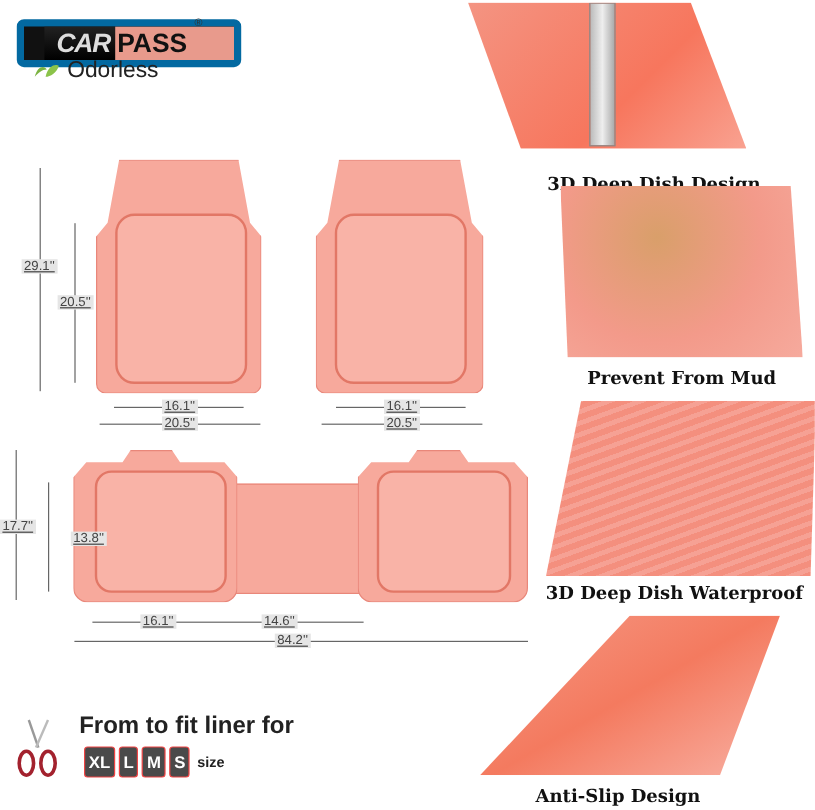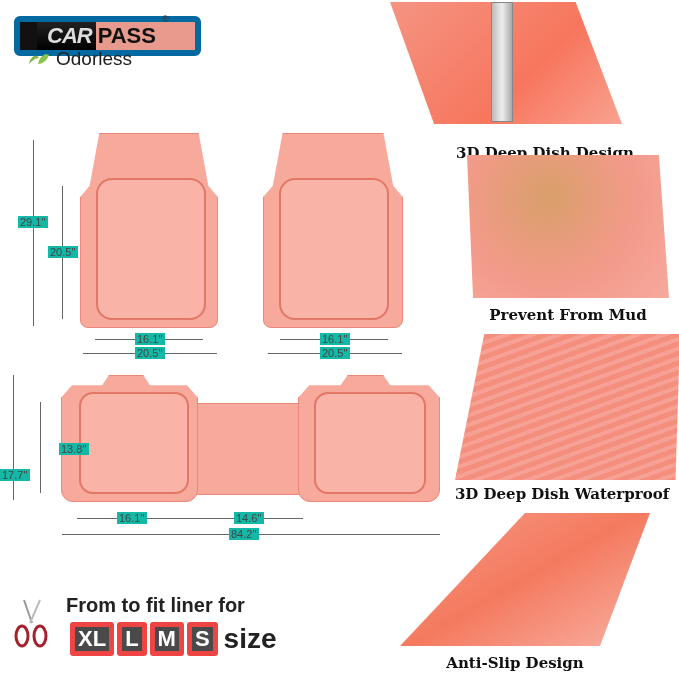--- a/index.html
+++ b/index.html
@@ -3,30 +3,30 @@
 <meta charset="utf-8">
 <style>
   html, body { margin:0; padding:0; background:#ffffff; }
   body { width:679px; height:675px; position:relative; overflow:hidden; font-family:"Liberation Sans", sans-serif; }
   .abs { position:absolute; }
   .logo { left:14px; top:16px; width:158px; height:28px; border-radius:6px; background:#111; display:flex; overflow:hidden; border:6px solid #0369a1;padding-left:17px; }
   .logo .car { background:linear-gradient(#222,#000); color:#ddd; font-style:italic; font-weight:bold; font-size:22px; padding:0 4px 0 10px; line-height:28px; letter-spacing:-1px; }
   .logo .pass { flex:1; background:#e89a8c; color:#111; font-weight:bold; font-size:22px; line-height:28px; padding-left:2px; letter-spacing:0px; }
   .reg { left:162px; top:14px; font-size:9px; color:#333; }
   .odor { left:28px; top:48px; display:flex; align-items:center; gap:6px; font-size:19px; color:#222; }
-  .dim { font-size:11px; color:#444; background:#14b8a6; padding:0 2px; }
+  .dim { font-size:11px; color:#444; background:#e5e5e5; padding:0 2px;text-decoration:underline; }
   .hline { height:1px; background:#666; }
   .vline { width:1px; background:#666; }
   .mat { background:#f7a99c; border:1px solid #e9877a; }
   .caption { font-family:"DejaVu Serif", serif; font-weight:bold; font-size:15px; color:#111; text-align:center; white-space:nowrap; }
   .panel { overflow:hidden; }
   .trim-title { left:66px; top:594px; font-size:20px; font-weight:bold; color:#222; }
   .sizes { left:70px; top:622px; display:flex; align-items:center; gap:3px; }
-  .sz { background:#4a4a4a; color:#fff; font-weight:bold; font-size:22px; border-radius:3px; padding:1px 3px; line-height:22px; border:5px solid #ef4444; }
-  .sizeword { font-size:28px; font-weight:bold; color:#222; margin-left:3px; }
+  .sz { background:#4a4a4a; color:#fff; font-weight:bold; font-size:14px; border-radius:3px; padding:1px 3px; line-height:22px; border:1px solid #ef4444; }
+  .sizeword { font-size:12px; font-weight:bold; color:#222; margin-left:3px; }
 </style>
 </head>
 <body>
 
 <div class="abs logo">
   <span class="car">CAR</span>
   <span class="pass">PASS</span>
 </div>
 <span class="abs reg">®</span>
 <div class="abs odor">
@@ -54,27 +54,27 @@
 <span class="abs dim" style="left:320px;top:333px;">16.1''</span>
 <div class="abs hline" style="left:268px;top:353px;width:134px;"></div>
 <span class="abs dim" style="left:320px;top:347px;">20.5''</span>
 
 <div class="abs mat" style="left:190px;top:403px;width:120px;height:90px;"></div>
 <div class="abs mat" style="left:61px;top:375px;width:135px;height:125px;border-radius:12px;clip-path:polygon(8% 8%,30% 8%,35% 0,60% 0,65% 8%,92% 8%,100% 18%,100% 100%,0 100%,0 18%);"></div>
 <div class="abs" style="left:79px;top:392px;width:106px;height:98px;border:2px solid #e27766;border-radius:14px;background:#f9b3a7;"></div>
 <div class="abs mat" style="left:298px;top:375px;width:140px;height:125px;border-radius:12px;clip-path:polygon(8% 8%,30% 8%,35% 0,60% 0,65% 8%,92% 8%,100% 18%,100% 100%,0 100%,0 18%);"></div>
 <div class="abs" style="left:314px;top:392px;width:108px;height:98px;border:2px solid #e27766;border-radius:14px;background:#f9b3a7;"></div>
 <div class="abs vline" style="left:13px;top:375px;height:125px;"></div>
-<span class="abs dim" style="left:0px;top:433px;margin-top:36px;">17.7''</span>
+<span class="abs dim" style="left:0px;top:433px;">17.7''</span>
 <div class="abs vline" style="left:40px;top:402px;height:91px;"></div>
 <span class="abs dim" style="left:27px;top:443px;margin-left:32px;">13.8''</span>
 <div class="abs hline" style="left:77px;top:518px;width:118px;"></div>
 <span class="abs dim" style="left:117px;top:512px;">16.1''</span>
 <div class="abs hline" style="left:195px;top:518px;width:108px;"></div>
-<span class="abs dim" style="left:234px;top:512px;text-align:center;">14.6''</span>
+<span class="abs dim" style="left:218px;top:512px;text-align:center;">14.6''</span>
 <div class="abs hline" style="left:62px;top:534px;width:378px;"></div>
 <span class="abs dim" style="left:229px;top:528px;">84.2''</span>
 
 <div class="abs panel" style="left:390px;top:2px;width:232px;height:122px;background:linear-gradient(135deg,#f49482,#f7765d 60%,#f9a291);clip-path:polygon(0 0,80% 0,100% 100%,19% 100%);">
   <div class="abs" style="left:101px;top:0;width:20px;height:118px;background:linear-gradient(90deg,#bbb,#eee,#aaa);border:1px solid #888;"></div>
 </div>
 <div class="abs caption" style="left:445px;top:127px;width:200px;margin-top:17px;">3D Deep Dish Design</div>
 
 <div class="abs panel" style="left:467px;top:155px;width:202px;height:143px;background:radial-gradient(circle at 40% 30%,#d99f6a,#f39a8a 55%,#f6aa9d);clip-path:polygon(0 0,95% 0,100% 100%,3% 100%);"></div>
 <div class="abs caption" style="left:467px;top:306px;width:202px;">Prevent From Mud</div>

